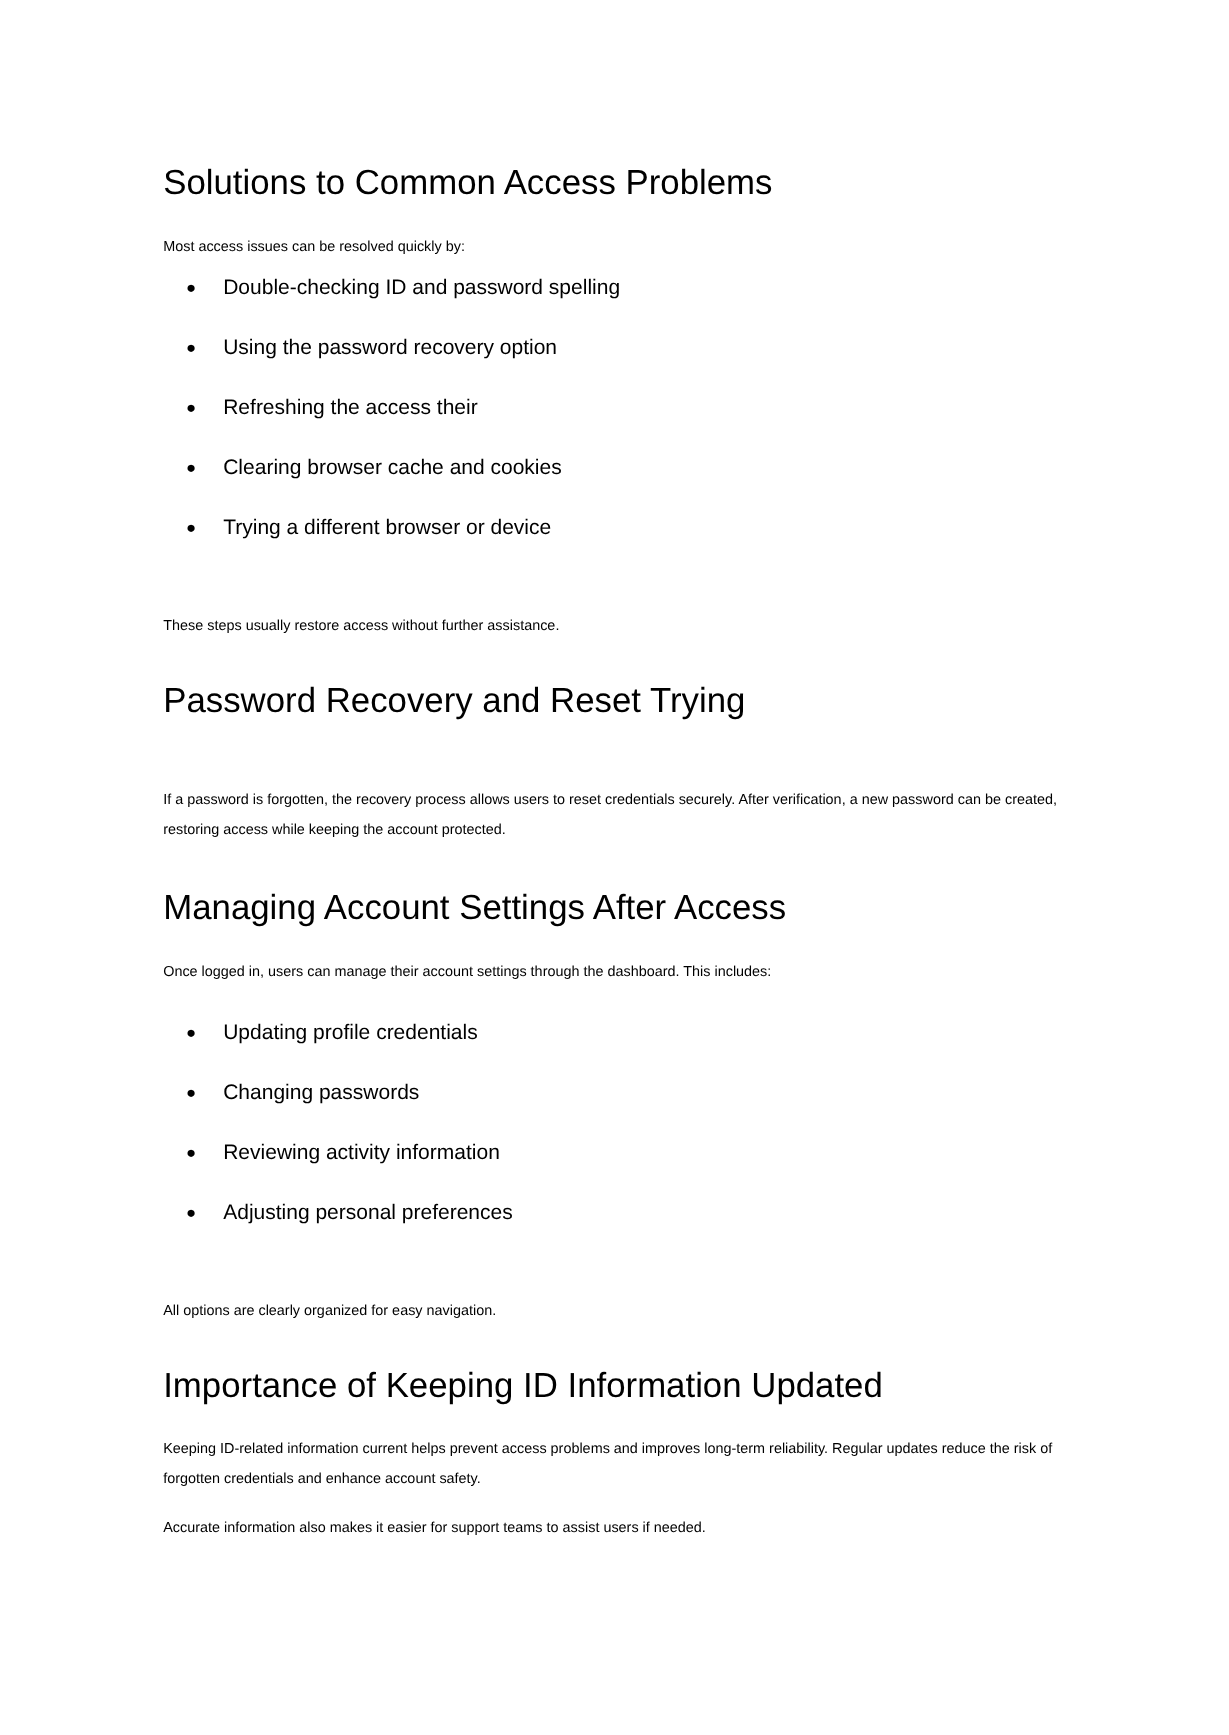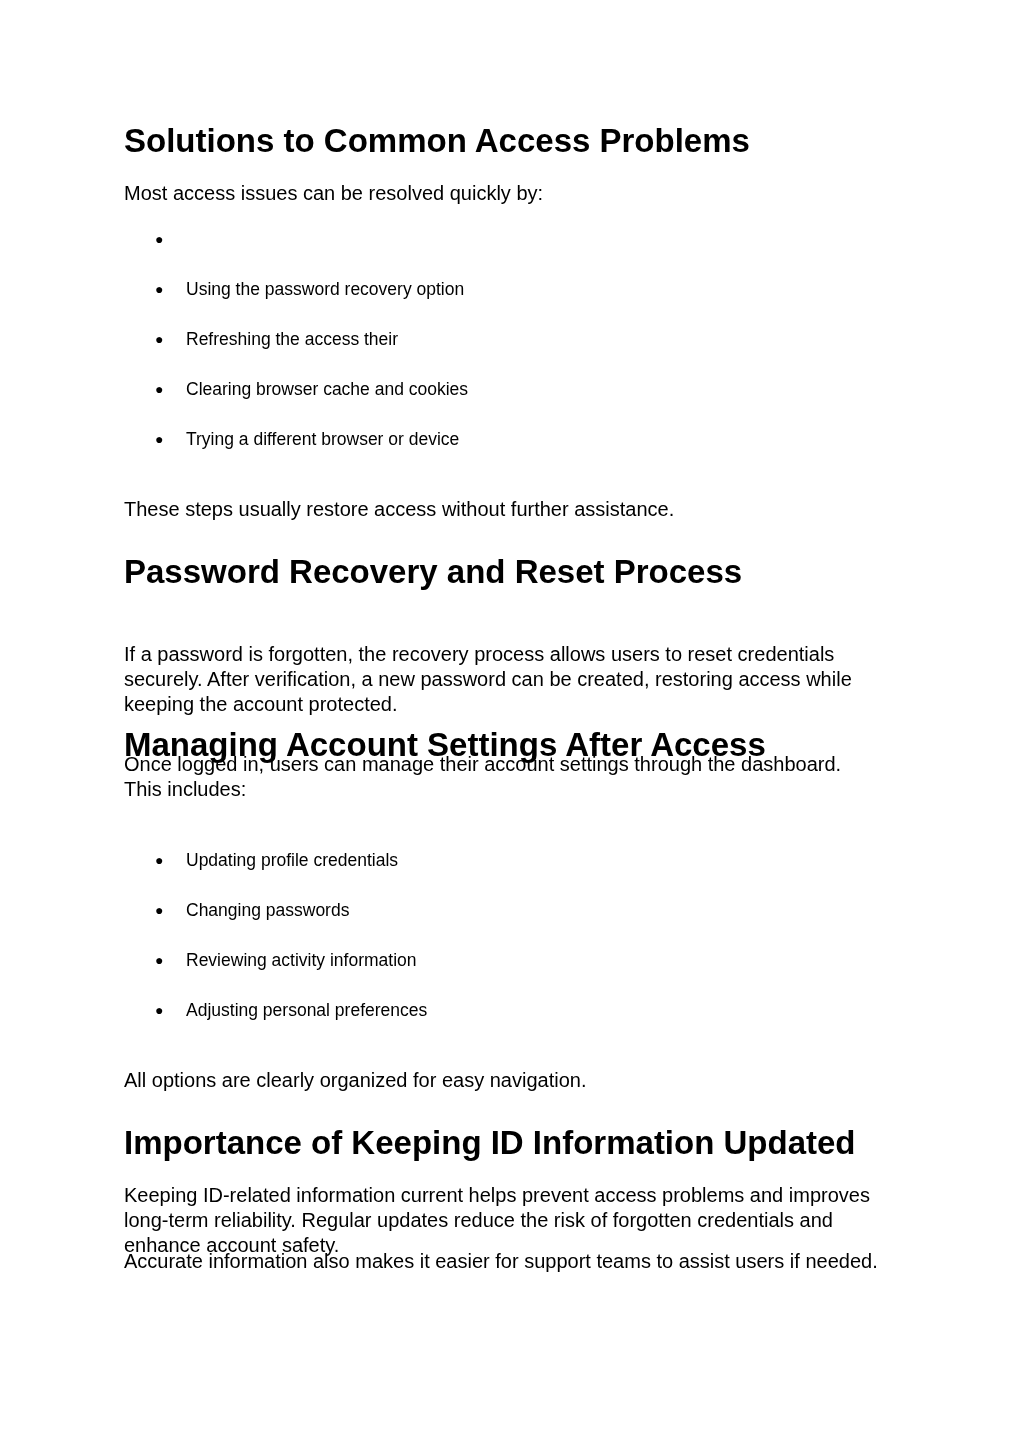--- a/index.html
+++ b/index.html
@@ -1,44 +1,44 @@
 <!DOCTYPE html>
 <html><head>
 <meta charset="utf-8">
 <style>
   html, body { margin: 0; padding: 0; background: #ffffff; }
   body { width: 1024px; height: 1446px; position: relative; overflow: hidden;
          font-family: "Liberation Sans", sans-serif; color: #000; }
   .page { position: absolute; left: 124px; top: 0; width: 760px; }
-  h2 { position: absolute; left: 0; margin: 0; font-size: 33px; font-weight: bold; line-height: 34px; white-space: nowrap; }
-  p { position: absolute; left: 0; margin: 0; font-size: 20px; line-height: 25px; width: 760px; }
+  h2 { position: absolute; left: 0; margin: 12px; font-size: 29px; font-weight: normal; line-height: 34px; white-space: nowrap; }
+  p { position: absolute; left: 0; margin: 12px; font-size: 12px; line-height: 25px; width: 760px; }
   ul { position: absolute; left: 0; margin: 0; padding: 0; list-style: none; }
   li { position: relative; height: 50px; font-size: 17.5px; line-height: 25px; padding-left: 62px; }
   li .bullet { position: absolute; left: 31px; top: 0; font-size: 14px; }
 </style>
 </head>
 <body>
 
 <div class="page">
   <h2 style="top:124px">Solutions to Common Access Problems</h2>
   <p style="top:181px">Most access issues can be resolved quickly by:</p>
   <ul style="top:227px">
-    <li><span class="bullet">●</span></li>
+    <li><span class="bullet">●</span><span>Double-checking ID and password spelling</span></li>
     <li><span class="bullet">●</span><span>Using the password recovery option</span></li>
     <li><span class="bullet">●</span><span>Refreshing the access their</span></li>
     <li><span class="bullet">●</span><span>Clearing browser cache and cookies</span></li>
     <li><span class="bullet">●</span><span>Trying a different browser or device</span></li>
   </ul>
   <p style="top:497px">These steps usually restore access without further assistance.</p>
 
-  <h2 style="top:555px">Password Recovery and Reset Process</h2>
+  <h2 style="top:555px">Password Recovery and Reset Trying</h2>
   <p style="top:642px">If a password is forgotten, the recovery process allows users to reset credentials securely. After verification, a new password can be created, restoring access while keeping the account protected.</p>
 
   <h2 style="top:728px">Managing Account Settings After Access</h2>
-  <p style="top:752px">Once logged in, users can manage their account settings through the dashboard. This includes:</p>
+  <p style="top:785px">Once logged in, users can manage their account settings through the dashboard. This includes:</p>
   <ul style="top:848px">
     <li><span class="bullet">●</span><span>Updating profile credentials</span></li>
     <li><span class="bullet">●</span><span>Changing passwords</span></li>
     <li><span class="bullet">●</span><span>Reviewing activity information</span></li>
     <li><span class="bullet">●</span><span>Adjusting personal preferences</span></li>
   </ul>
   <p style="top:1068px">All options are clearly organized for easy navigation.</p>
 
   <h2 style="top:1126px">Importance of Keeping ID Information Updated</h2>
   <p style="top:1183px">Keeping ID-related information current helps prevent access problems and improves long-term reliability. Regular updates reduce the risk of forgotten credentials and enhance account safety.</p>

